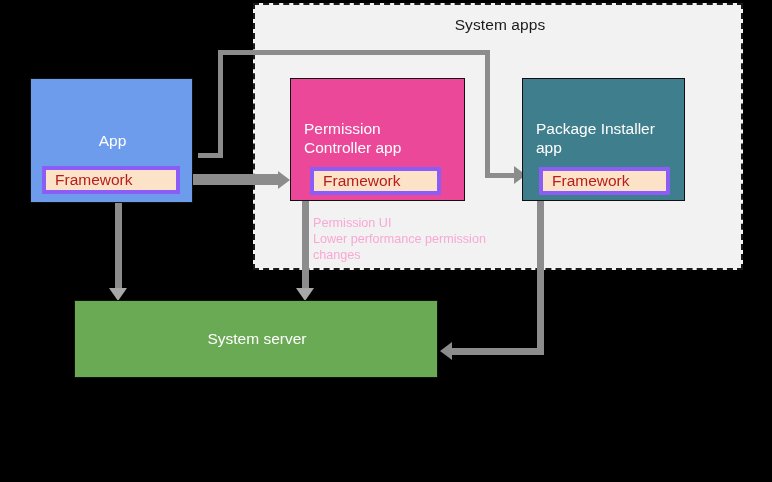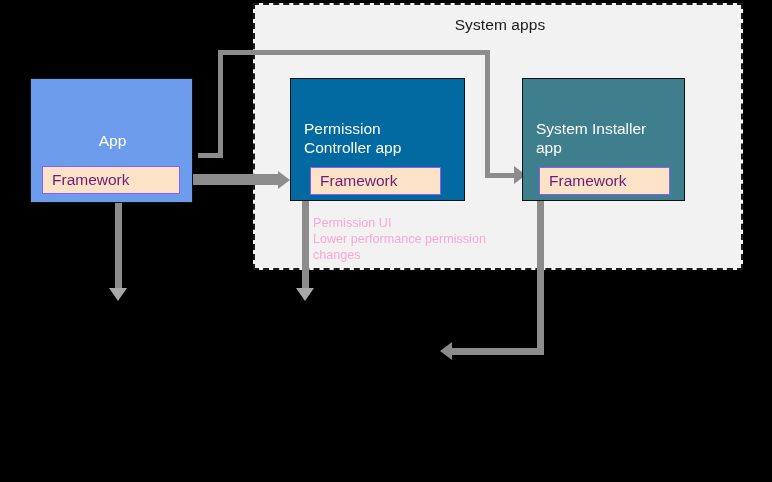--- a/index.html
+++ b/index.html
@@ -22,39 +22,39 @@
 
   
   .node{position:absolute;box-sizing:border-box;border:1px solid #111;}
   .node-title{
     position:absolute;color:#ffffff;font-size:15.5px;line-height:19px;
   }
 
   #app-box{left:30px;top:78px;width:163px;height:125px;background:#6c9ceb;}
   #app-title{left:0;top:52px;width:163px;text-align:center;}
 
-  #permission-controller-box{left:290px;top:78px;width:175px;height:123px;background:#0369a1;}
+  #permission-controller-box{left:290px;top:78px;width:175px;height:123px;background:#ec4899;}
   #permission-controller-title{left:13px;top:40px;width:160px;text-align:left;}
 
   #package-installer-box{left:522px;top:78px;width:163px;height:123px;background:#3f7f8d;}
   #package-installer-title{left:13px;top:40px;width:150px;text-align:left;}
 
   #system-server-box{
     position:absolute;left:74px;top:300px;width:364px;height:78px;
     background:#6aaa55;border:1px solid #111;box-sizing:border-box;
   }
   #system-server-title{
     position:absolute;left:0;top:29px;width:364px;text-align:center;
     color:#ffffff;font-size:15.5px;
   }
 
   
   .framework{
-    position:absolute;background:#fce3c8;border:1px solid #8b5cf6;
-    box-sizing:border-box;color:#701a75;font-size:15.5px;
+    position:absolute;background:#fce3c8;border:4px solid #8b5cf6;
+    box-sizing:border-box;color:#b91c1c;font-size:15.5px;
     display:flex;align-items:center;padding-left:9px;
   }
   #app-framework{left:42px;top:166px;width:138px;height:28px;}
   #pc-framework{left:310px;top:167px;width:131px;height:28px;}
   #pi-framework{left:539px;top:167px;width:131px;height:28px;}
 
   
   .caption{
     position:absolute;color:#f9a8d4;font-size:12.6px;line-height:16px;
     white-space:pre-line;
@@ -114,35 +114,38 @@
   </div>
   <div id="app-framework" class="framework">Framework</div>
 
   <div id="permission-controller-box" class="node">
     <div id="permission-controller-title" class="node-title" style="white-space:pre-line;">Permission
 Controller app</div>
   </div>
   <div id="pc-framework" class="framework">Framework</div>
 
   <div id="package-installer-box" class="node">
-    <div id="package-installer-title" class="node-title" style="white-space:pre-line;">System Installer
+    <div id="package-installer-title" class="node-title" style="white-space:pre-line;">Package Installer
 app</div>
   </div>
   <div id="pi-framework" class="framework">Framework</div>
 
   <div id="permission-caption" class="caption">Permission UI
 Lower performance permission
 changes</div>
 
   <div class="stem" style="left:303px;top:201px;height:68px;"></div>
   <div class="seg" style="left:302px;top:201px;width:7px;height:90px;"></div>
   <div class="ah-down" style="left:296px;top:288px;"></div>
 
   <div class="seg" style="left:115px;top:203px;width:7px;height:88px;"></div>
   <div class="ah-down" style="left:109px;top:288px;"></div>
 
   <div class="stem" style="left:539px;top:201px;height:68px;"></div>
   <div class="seg" style="left:537px;top:201px;width:7px;height:150px;"></div>
   <div class="seg" style="left:452px;top:348px;width:92px;height:7px;"></div>
   <div class="ah-left" style="left:440px;top:342px;"></div>
 
+  <div id="system-server-box">
+    <div id="system-server-title">System server</div>
+  </div>
 
 </div>
 
 </body></html>

